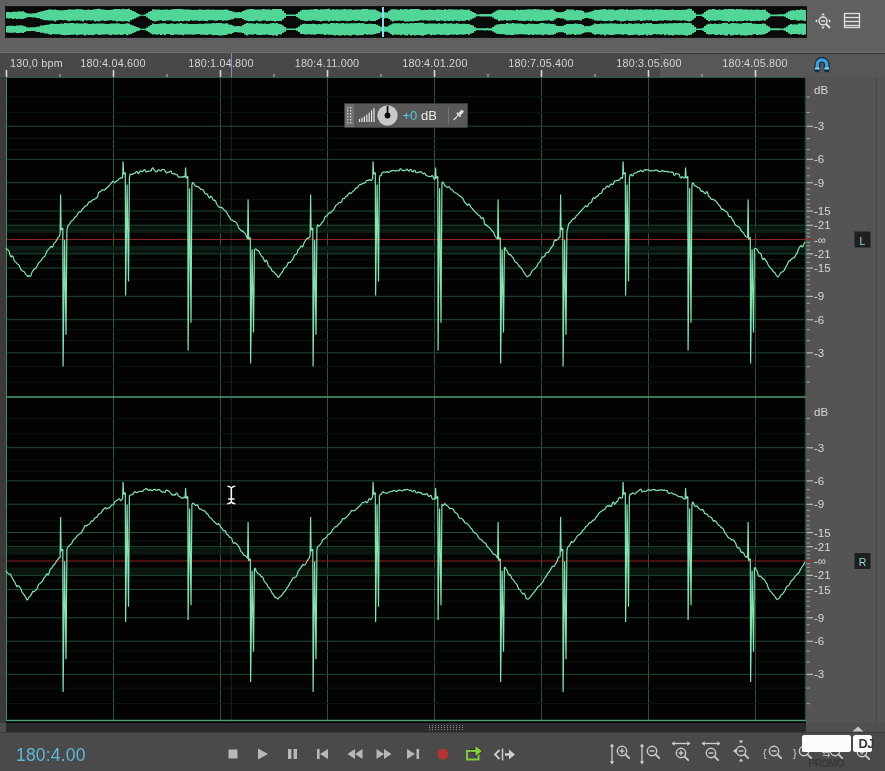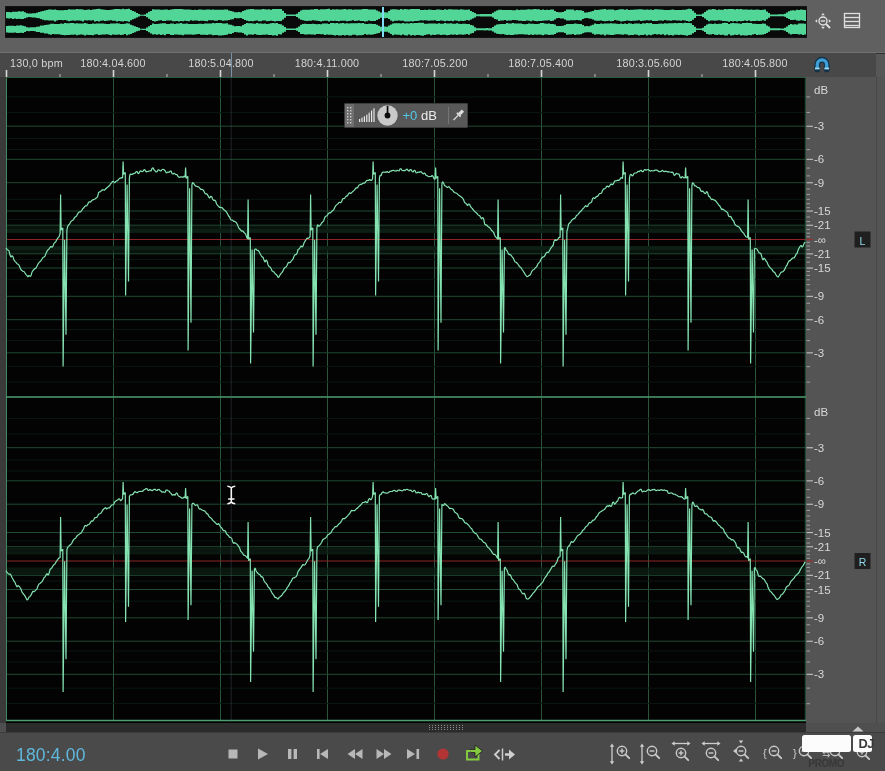--- a/index.html
+++ b/index.html
@@ -31,26 +31,26 @@
   <g stroke="#e0e0e0" fill="none" stroke-width="1.3">
     <rect x="38.5" y="8.5" width="15" height="14"></rect>
     <line x1="38.5" y1="12.5" x2="53.5" y2="12.5"></line>
     <line x1="38.5" y1="16.5" x2="53.5" y2="16.5"></line>
     <line x1="38.5" y1="20.5" x2="53.5" y2="20.5"></line>
   </g>
 </svg>
 
 <div class="abs" style="left:0;top:52px;width:885px;height:25px;background:#575757;border-top:1px solid #707070;box-sizing:border-box"></div>
 <div class="abs" style="left:0;top:53px;width:885px;height:1px;background:#313131"></div>
-<div class="abs" style="left:0;top:53px;width:876px;height:24px;background:#484848">
+<div class="abs" style="left:0;top:53px;width:660px;height:24px;background:#484848">
   <div class="rlab" style="left:6px;width:80px;text-align:left;padding-left:4px">130,0 bpm</div>
   <div class="rlab" style="left:60px">180:4.04.600</div>
-      <div class="rlab" style="left:168px">180:5.04.800</div>
+      <div class="rlab" style="left:168px">180:1.04.800</div>
       <div class="rlab" style="left:274px">180:4.11.000</div>
-      <div class="rlab" style="left:382px">180:7.05.200</div>
+      <div class="rlab" style="left:382px">180:4.01.200</div>
       <div class="rlab" style="left:488px">180:7.05.400</div>
       <div class="rlab" style="left:596px">180:3.05.600</div>
       <div class="rlab" style="left:702px">180:4.05.800</div>
   <svg class="abs" style="left:0;top:0" width="806" height="25" viewBox="0 0 806 25">
         <rect x="5.7" y="17" width="1.6" height="8" fill="#d8d8d8"></rect>
         <rect x="112.7" y="17" width="1.6" height="8" fill="#d8d8d8"></rect>
         <rect x="219.7" y="17" width="1.6" height="8" fill="#d8d8d8"></rect>
         <rect x="326.7" y="17" width="1.6" height="8" fill="#d8d8d8"></rect>
         <rect x="433.7" y="17" width="1.6" height="8" fill="#d8d8d8"></rect>
         <rect x="540.7" y="17" width="1.6" height="8" fill="#d8d8d8"></rect>

